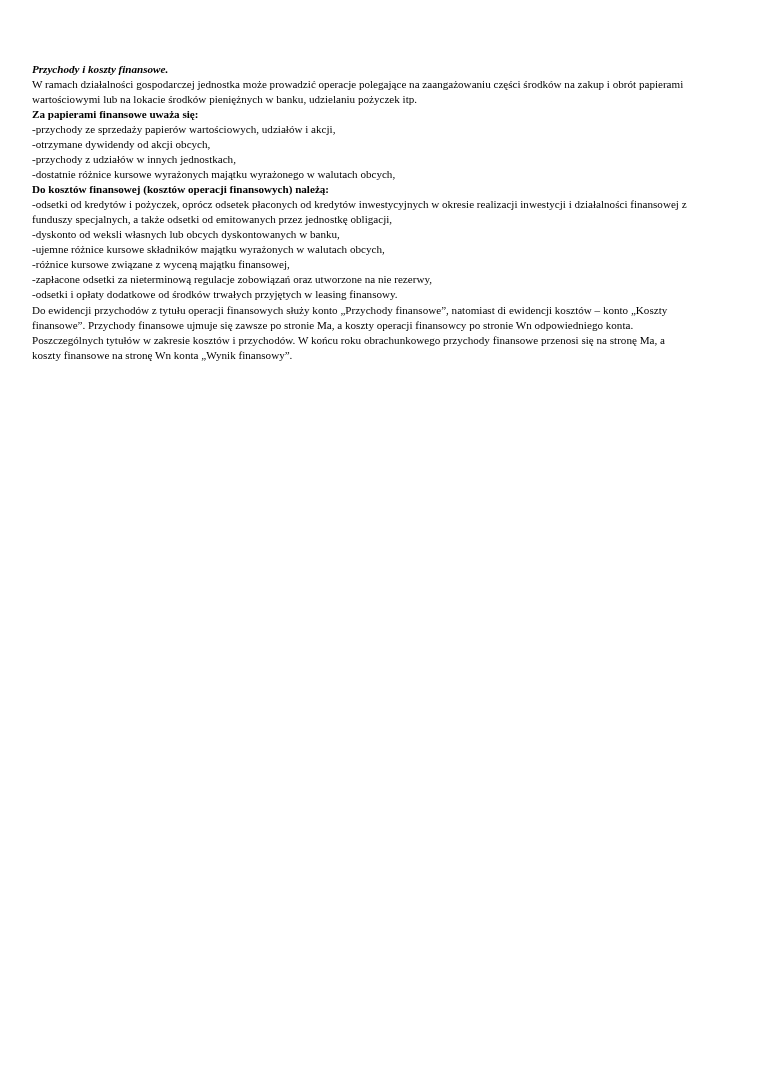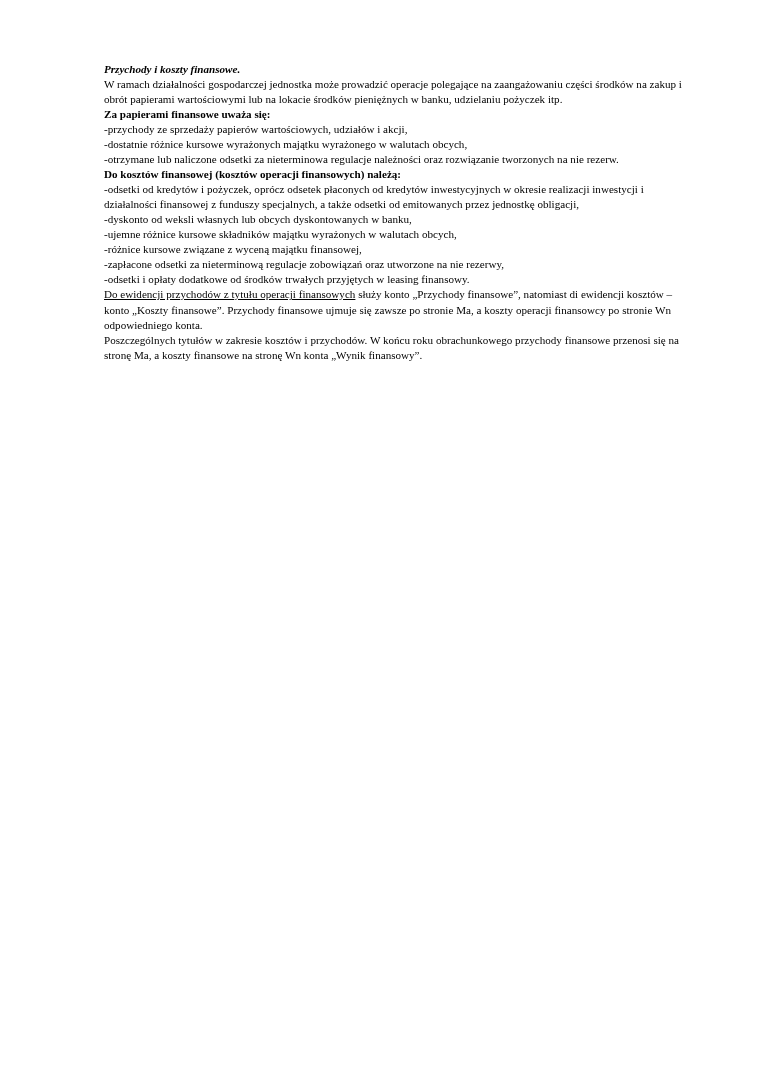--- a/index.html
+++ b/index.html
@@ -13,58 +13,58 @@
     font-family: "Liberation Serif", "DejaVu Serif", serif;
     color: #000000;
     -webkit-font-smoothing: antialiased;
   }
   .page {
     position: relative;
     width: 760px;
     height: 1075px;
     background: #ffffff;
     box-sizing: border-box;
-    padding: 62px 72px 0 104px;
+    padding: 62px 72px 0 32px;
   }
   .doc-body {
     font-size: 11.1px;
     line-height: 1.355;
     text-align: left;
   }
   .para {
     margin: 0;
     padding: 0;
   }
   .bold-italic {
     font-weight: bold;
     font-style: italic;
   }
   .bold {
     font-weight: bold;
   }
   .underline {
-    text-decoration: underline;
     margin-top: 35px;
   }
 </style>
 </head>
 <body>
 
 <div class="page">
   <div class="doc-body">
 
     <p class="para bold-italic">Przychody i koszty finansowe.</p>
 
     <p class="para">W ramach działalności gospodarczej jednostka może prowadzić operacje polegające na zaangażowaniu części środków na zakup i obrót papierami wartościowymi lub na lokacie środków pieniężnych w banku, udzielaniu pożyczek itp.</p>
 
     <p class="para bold">Za papierami finansowe uważa się:</p>
 
     <p class="para">-przychody ze sprzedaży papierów wartościowych, udziałów i akcji,</p>
+    <p class="para">-otrzymane dywidendy od akcji obcych,</p>
+    <p class="para">-przychody z udziałów w innych jednostkach,</p>
     <p class="para">-dostatnie różnice kursowe wyrażonych majątku wyrażonego w walutach obcych,</p>
-    <p class="para">-otrzymane lub naliczone odsetki za nieterminowa regulacje należności oraz rozwiązanie tworzonych na nie rezerw.</p>
 
     <p class="para bold">Do kosztów finansowej (kosztów operacji finansowych) należą:</p>
 
     <p class="para">-odsetki od kredytów i pożyczek, oprócz odsetek płaconych od kredytów inwestycyjnych w okresie realizacji inwestycji i działalności finansowej z funduszy specjalnych, a także odsetki od emitowanych przez jednostkę obligacji,</p>
     <p class="para">-dyskonto od weksli własnych lub obcych dyskontowanych w banku,</p>
     <p class="para">-ujemne różnice kursowe składników majątku wyrażonych w walutach obcych,</p>
     <p class="para">-różnice kursowe związane z wyceną majątku finansowej,</p>
     <p class="para">-zapłacone odsetki za nieterminową regulacje zobowiązań oraz utworzone na nie rezerwy,</p>
     <p class="para">-odsetki i opłaty dodatkowe od środków trwałych przyjętych w leasing finansowy.</p>
 

